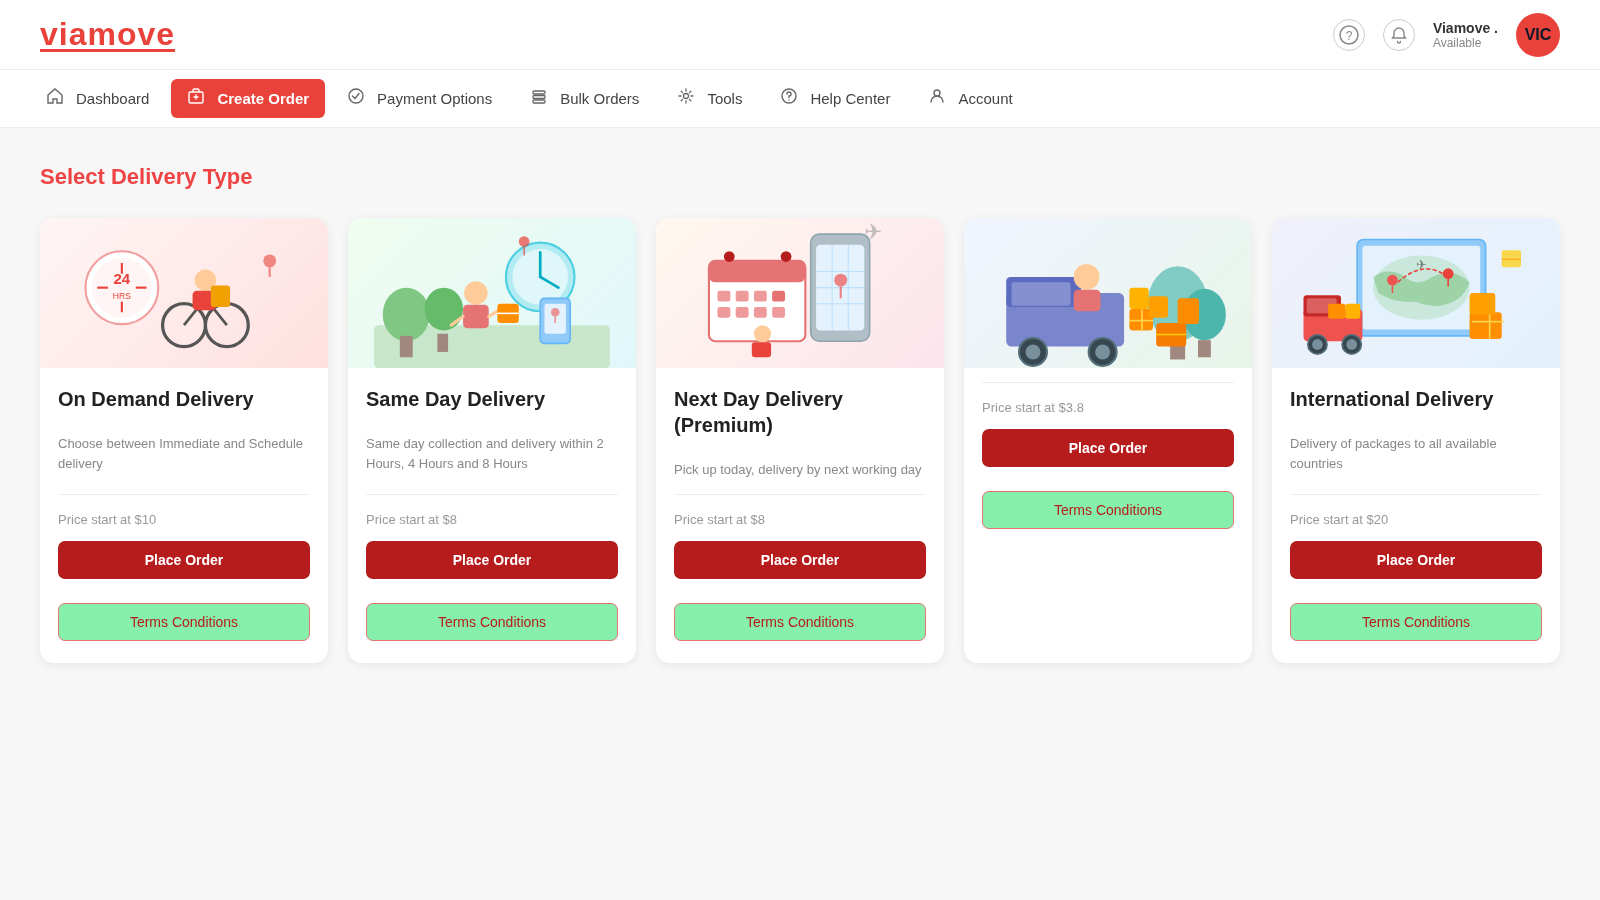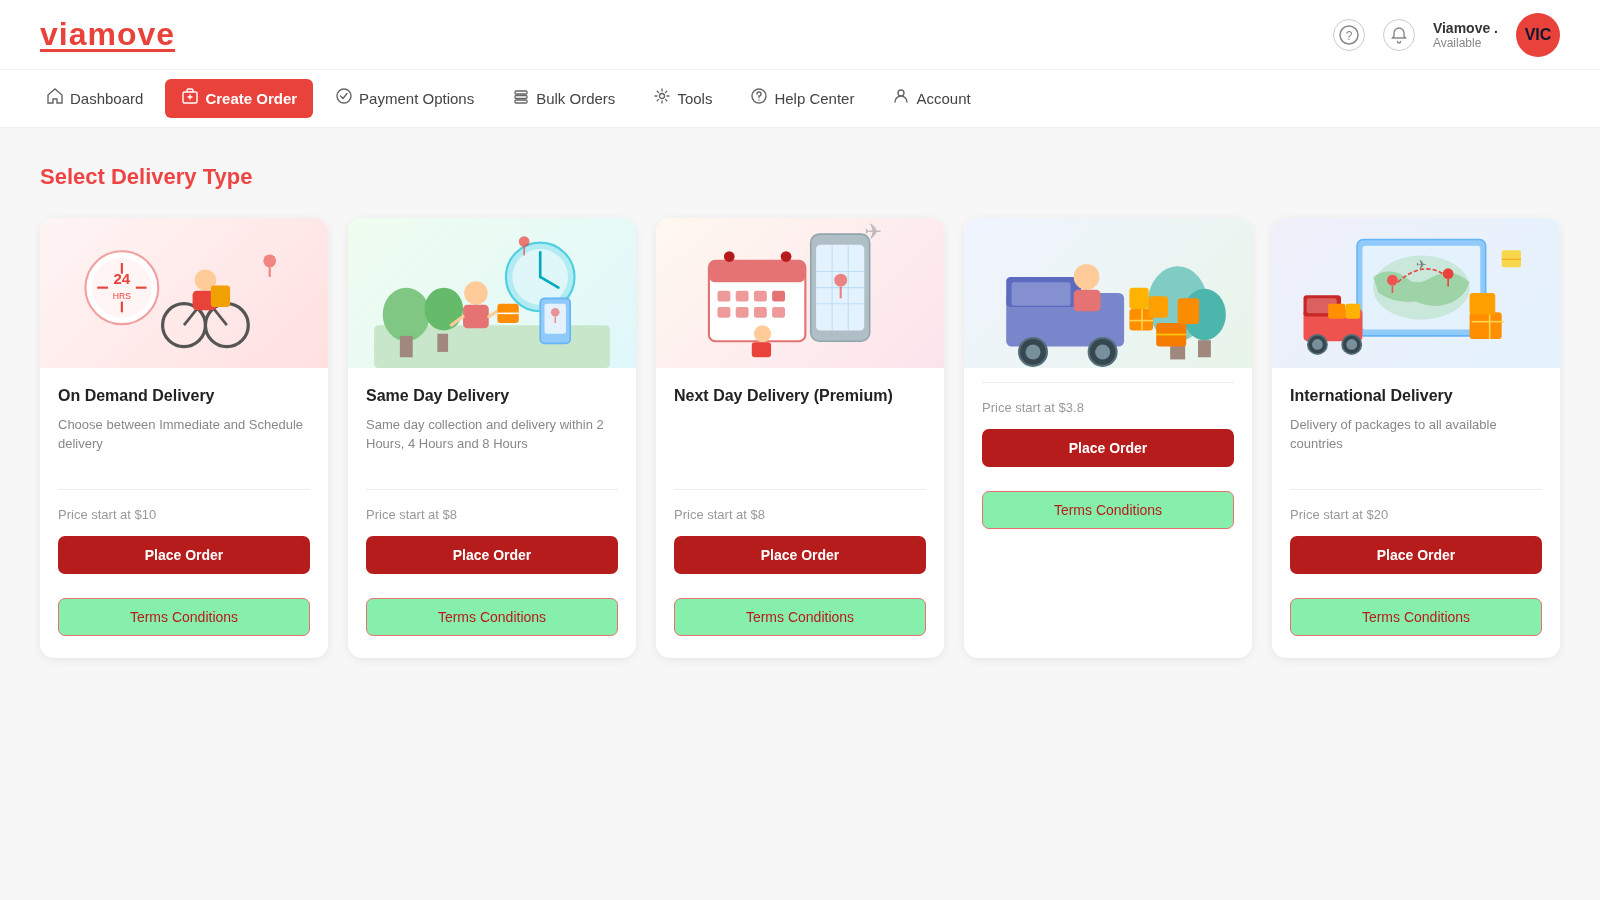--- a/index.html
+++ b/index.html
@@ -60,21 +60,21 @@
     .nav {
       background: #fff;
       border-bottom: 1px solid #eee;
       padding: 0 30px;
       height: 58px;
       display: flex;
       align-items: center;
       gap: 6px;
     }
     .nav-item {
-      display: flex; align-items: center; gap: 6px;
+      display: flex; align-items: center; gap: 12px;
       padding: 8px 16px;
       border-radius: 6px;
       font-size: 15px;
       color: #444;
       cursor: pointer;
       text-decoration: none;
       white-space: nowrap;
     }
     .nav-item.active {
       background: #e8423a;
@@ -118,24 +118,24 @@
       overflow: hidden;
       flex-shrink: 0;
     }
     .card-body {
       padding: 18px 18px 0;
       flex: 1;
       display: flex;
       flex-direction: column;
     }
     .card-title {
-      font-size: 16px;
+      font-size: 20px;
       font-weight: 700;
       color: #222;
-      margin-bottom: 8px;
+      margin-bottom: 22px;
       line-height: 1.3;
     }
     .card-desc {
       font-size: 13px;
       color: #888;
       line-height: 1.5;
       flex: 1;
     }
     .card-divider {
       border: none;
@@ -409,20 +409,21 @@
           <rect x="84" y="83" width="12" height="10" rx="2" fill="#ef9a9a"></rect>
 
           <circle cx="75" cy="108" r="8" fill="#ffcc99"></circle>
           <rect x="65" y="116" width="18" height="14" rx="3" fill="#e8423a"></rect>
 
           <text x="170" y="20" font-size="20" fill="#888" opacity="0.5">✈</text>
         </svg>
       </div>
       <div class="card-body">
         <div class="card-title">Next Day Delivery (Premium)</div>
+        <div class="card-desc">Pick up today, delivery by next working day</div>
       </div>
       <hr class="card-divider">
       <div class="card-price">Price start at $8</div>
       <div class="card-buttons">
         <button class="btn-place-order">Place Order</button>
         <button class="btn-terms">Terms Conditions</button>
       </div>
     </div>
 
     <div class="card">

